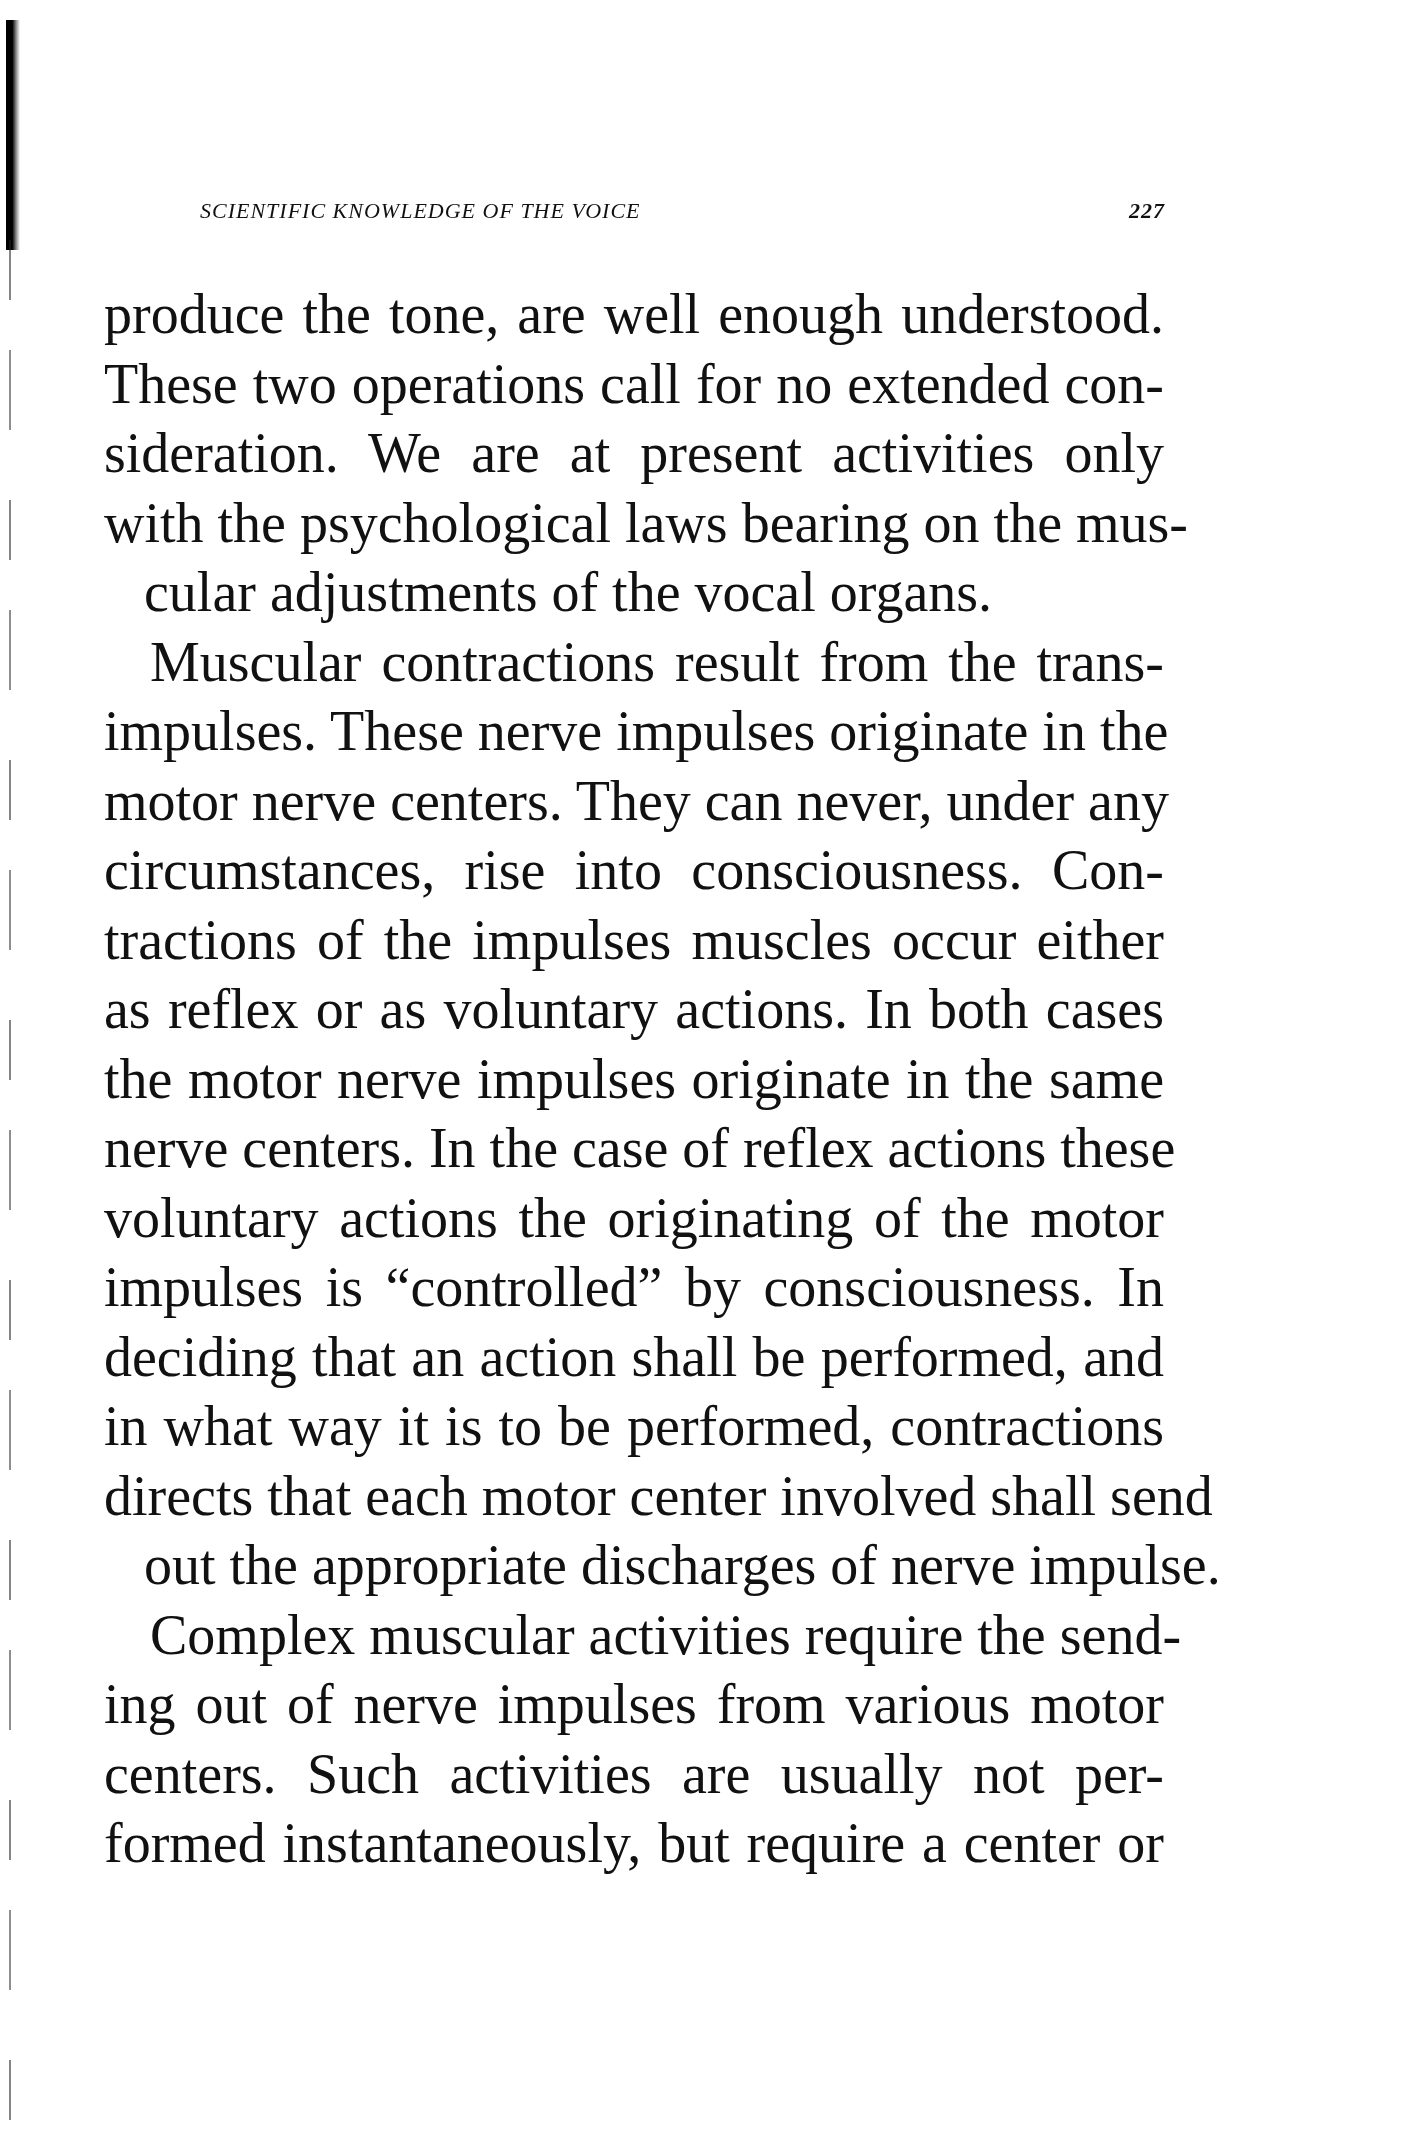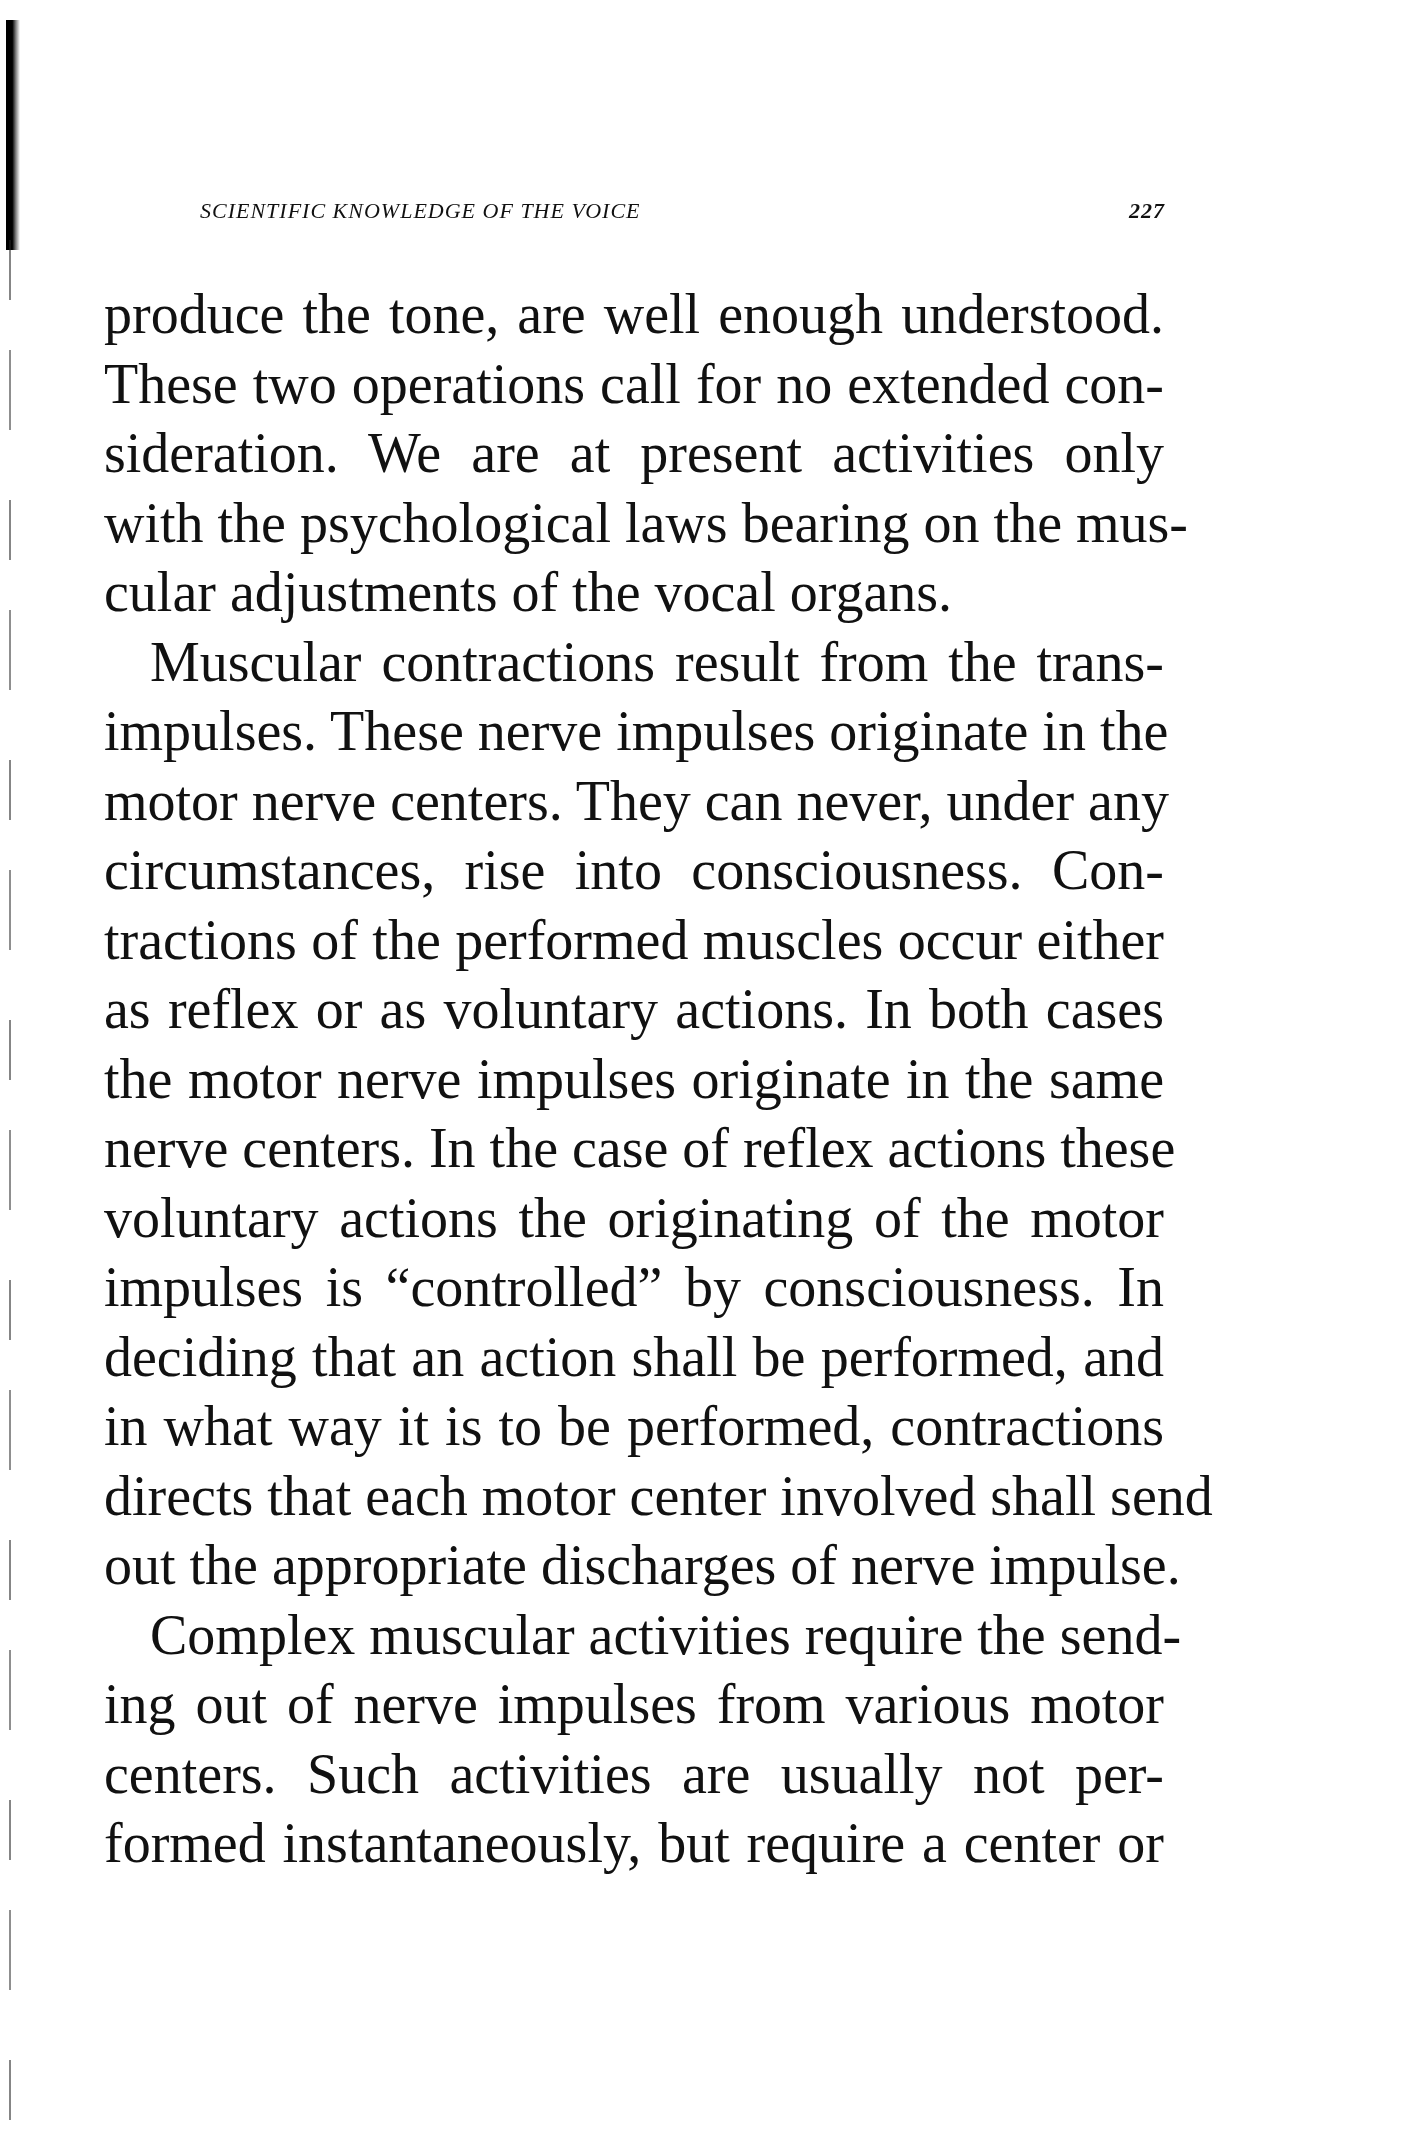--- a/index.html
+++ b/index.html
@@ -9,21 +9,21 @@
                  background: linear-gradient(to right, #000 0%, #000 45%, rgba(0,0,0,0.5) 70%, rgba(0,0,0,0) 100%); }
     .scan-edge-line { position: absolute; left: 9px; top: 240px; width: 2px; height: 1880px;
                       background: repeating-linear-gradient(to bottom, #222 0 60px, transparent 60px 110px, #333 110px 190px, transparent 190px 260px); opacity: .55; }
     .header { position: absolute; top: 198px; left: 200px; width: 965px; height: 40px;
               font-size: 22px; letter-spacing: 1px; font-style: italic; }
     .header .title { position: absolute; left: 0; top: 0; }
     .header .page-number { position: absolute; right: 0; top: 0; font-weight: bold; }
     .body { position: absolute; left: 104px; top: 280px; width: 1060px; }
     .line { display: block; height: 69.5px; line-height: 69.5px; font-size: 56px;
             text-align: justify; text-align-last: justify; white-space: nowrap; }
-    .line.last { text-align-last: left; }
+    .line.last { text-align-last: left; margin-left: 40px; }
     .line.indent { padding-left: 46px; }
   </style>
 </head>
 <body>
 
 <div class="scan-edge"></div>
 <div class="scan-edge-line"></div>
 
 <div class="header">
   <span class="title">SCIENTIFIC KNOWLEDGE OF THE VOICE</span>
@@ -38,21 +38,21 @@
     <span class="line">sideration. We are at present activities only</span>
     <span class="line">with the psychological laws bearing on the mus-</span>
     <span class="line last">cular adjustments of the vocal organs.</span>
   </div>
 
   <div>
     <span class="line indent">Muscular contractions result from the trans-</span>
     <span class="line">impulses. These nerve impulses originate in the</span>
     <span class="line">motor nerve centers. They can never, under any</span>
     <span class="line">circumstances, rise into consciousness. Con-</span>
-    <span class="line">tractions of the performed muscles occur either</span>
+    <span class="line">tractions of the impulses muscles occur either</span>
     <span class="line">as reflex or as voluntary actions. In both cases</span>
     <span class="line">the motor nerve impulses originate in the same</span>
     <span class="line">nerve centers. In the case of reflex actions these</span>
     <span class="line">voluntary actions the originating of the motor</span>
     <span class="line">impulses is “controlled” by consciousness. In</span>
     <span class="line">deciding that an action shall be performed, and</span>
     <span class="line">in what way it is to be performed, contractions</span>
     <span class="line">directs that each motor center involved shall send</span>
     <span class="line last">out the appropriate discharges of nerve impulse.</span>
   </div>

